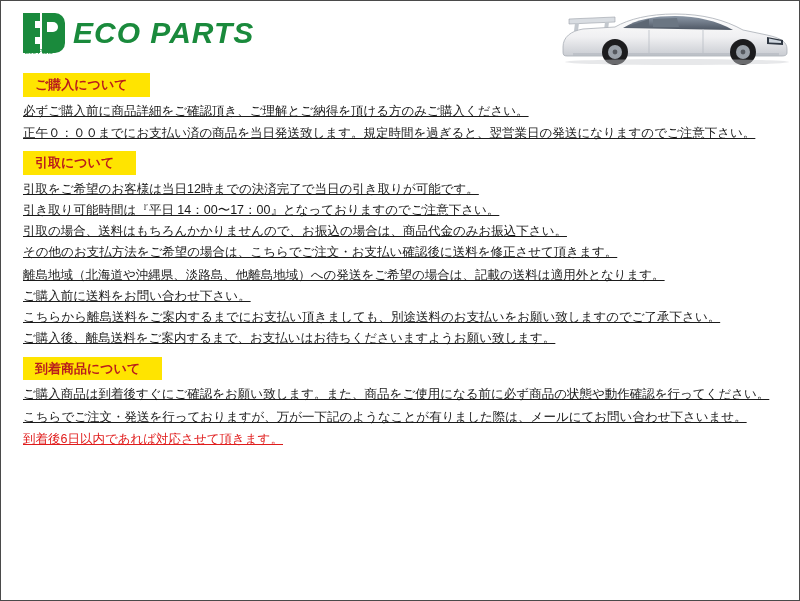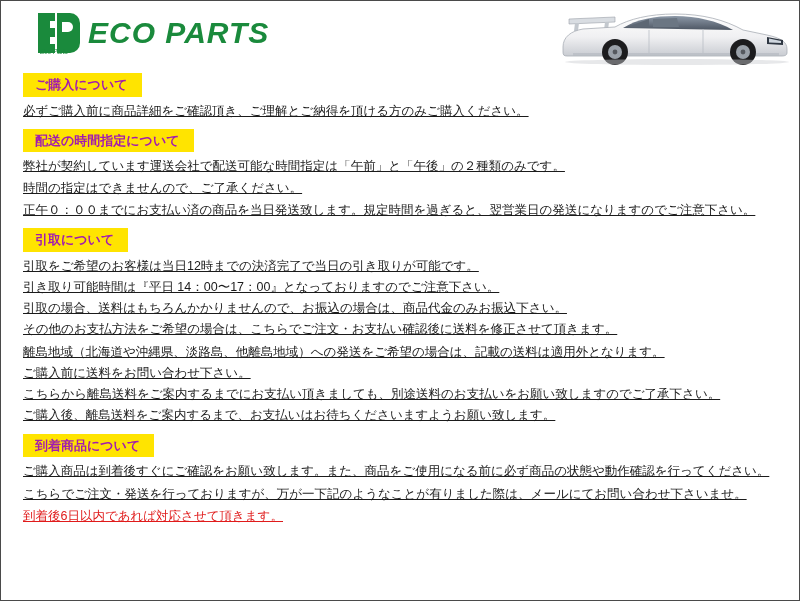--- a/index.html
+++ b/index.html
@@ -21,21 +21,21 @@
   }
   
   .header {
     position: relative;
     height: 66px;
     background: #ffffff;
     overflow: hidden;
   }
   .logo-wrap {
     position: absolute;
-    left: 37px;
+    left: 22px;
     top: 12px;
     display: flex;
     align-items: center;
     text-align: center;
   }
   .logo-mark {
     position: relative;
     width: 42px;
     height: 40px;
     margin-right: 8px;
@@ -102,24 +102,24 @@
     width: 240px;
     height: 62px;
   }
   
   .content {
     padding: 0 0 6px 0;
   }
   .sec-head {
     display: inline-block;
     background: #ffe400;
-    color: #a21caf;
+    color: #b91c1c;
     font-size: 13px;
     font-weight: bold;
-    padding: 3px 14px 3px 12px;
+    padding: 3px 22px 3px 12px;
     margin: 6px 0 4px 22px;
     line-height: 1.35;
   }
   .sec-body {
     margin: 0 18px 2px 22px;
     font-size: 12.5px;
     color: #1b1b1b;
     line-height: 1.62;
     text-decoration: underline;
   }
@@ -191,27 +191,20 @@
 
   <div class="content">
 
     <div>
       <div class="sec-head">ご購入について</div>
       <div class="sec-body">
         <p>必ずご購入前に商品詳細をご確認頂き、ご理解とご納得を頂ける方のみご購入ください。</p>
       </div>
     </div>
 
-    <div>
-      <div class="sec-head">配送の時間指定について</div>
-      <div class="sec-body">
-        <p>弊社が契約しています運送会社で配送可能な時間指定は「午前」と「午後」の２種類のみです。</p>
-        <p>時間の指定はできませんので、ご了承ください。</p>
-      </div>
-    </div>
 
     <div>
       <div class="sec-body">
         <p>正午０：００までにお支払い済の商品を当日発送致します。規定時間を過ぎると、翌営業日の発送になりますのでご注意下さい。</p>
       </div>
     </div>
 
     <div>
       <div class="sec-head">引取について</div>
       <div class="sec-body">

